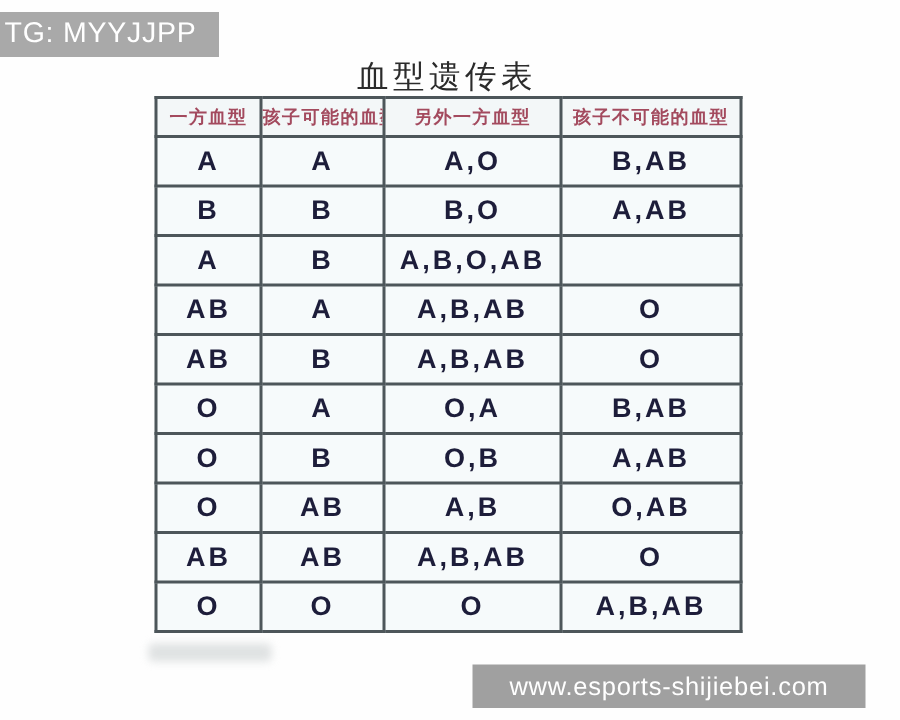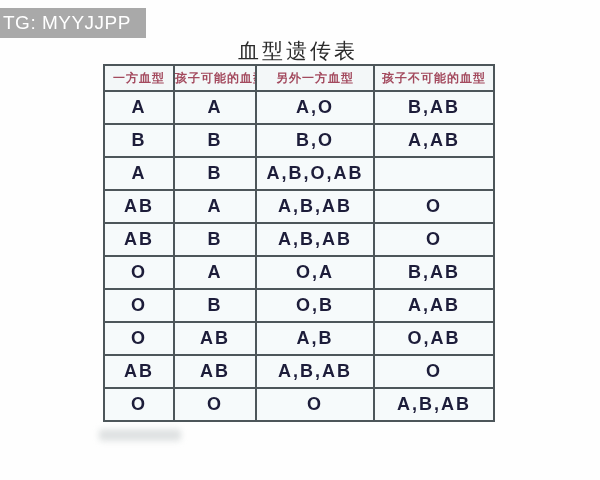--- a/index.html
+++ b/index.html
@@ -146,14 +146,15 @@
         <td>O</td>
         <td>O</td>
         <td>O</td>
         <td>A,B,AB</td>
       </tr>
     </tbody>
   </table>
 
   <div class="smudge"></div>
 
+  <div class="site-bar">www.esports-shijiebei.com</div>
 
 </div>
 
 </body></html>

